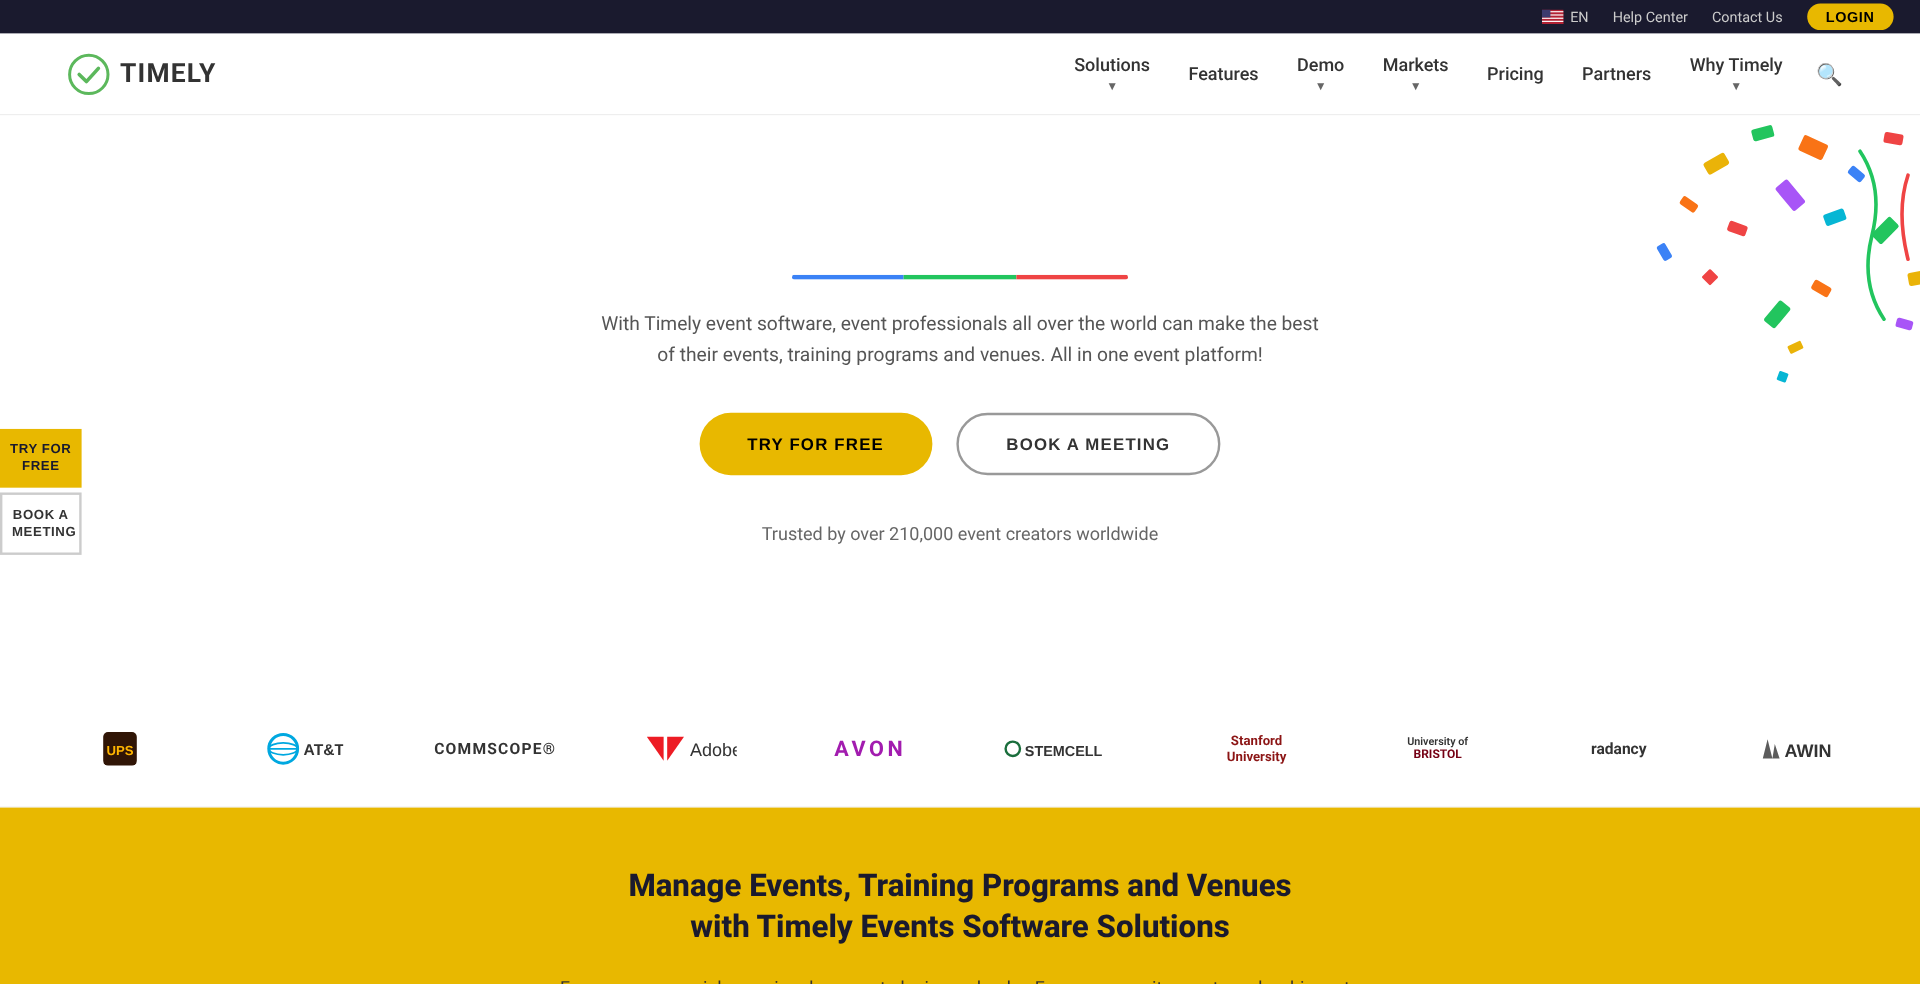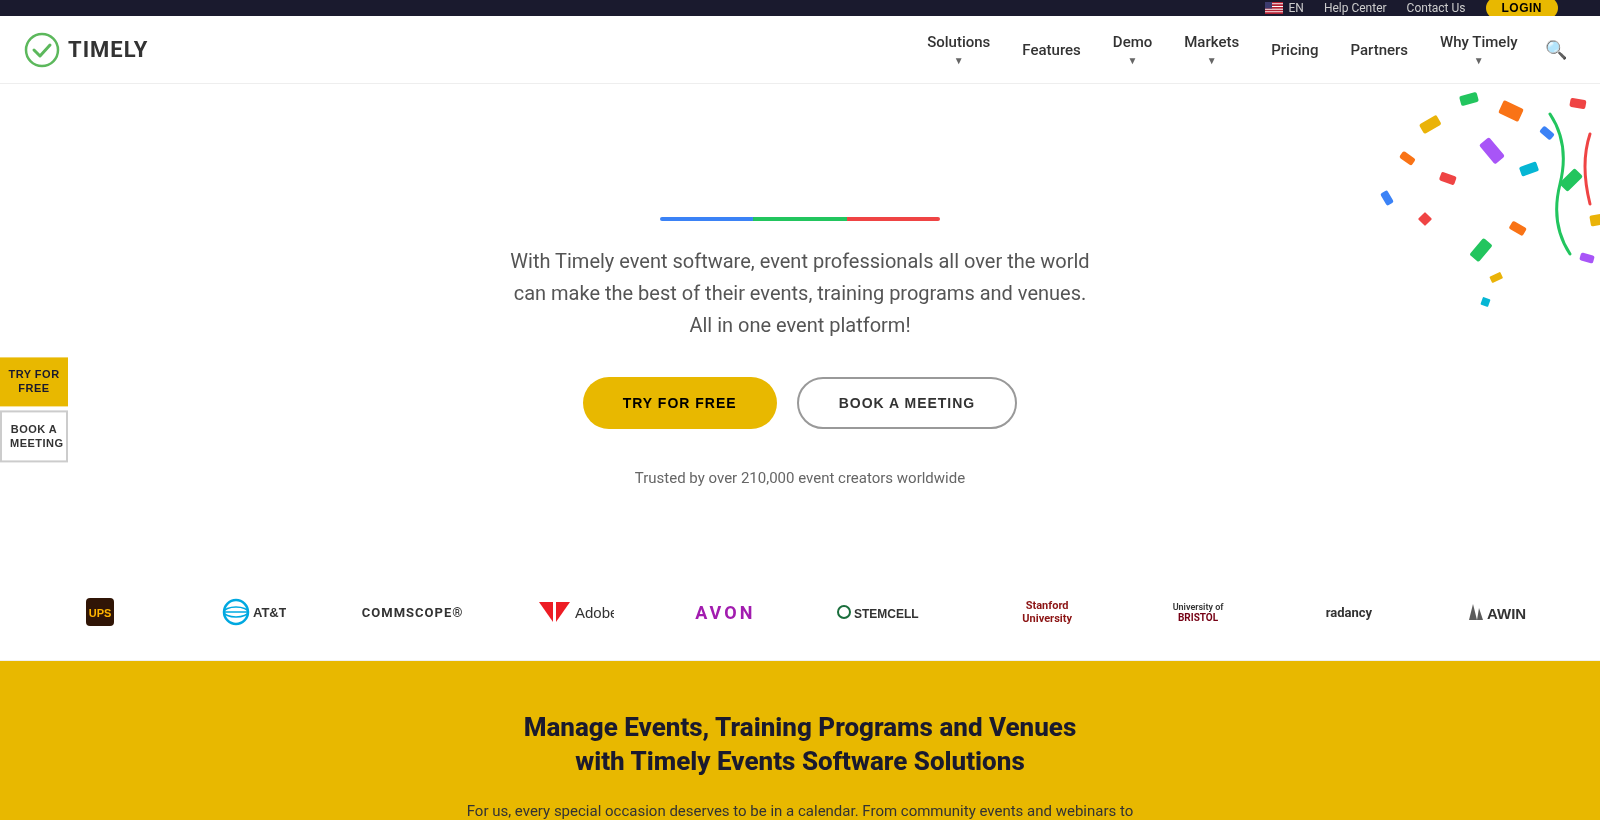--- a/index.html
+++ b/index.html
@@ -3,46 +3,46 @@
   <meta charset="utf-8">
   <style>
     * { margin: 0; padding: 0; box-sizing: border-box; }
     body { font-family: -apple-system, BlinkMacSystemFont, 'Segoe UI', Roboto, sans-serif; overflow-x: hidden; }
 
     
     .top-bar {
       background: #1a1a2e;
       color: #ccc;
       font-size: 12px;
-      padding: 5px 42px;
+      padding: 5px 22px;
       display: flex;
       align-items: center;
       justify-content: flex-end;
       gap: 20px;
-      height: 16px;
+      height: 28px;
     }
     .top-bar-flag { display: flex; align-items: center; gap: 5px; color: #ccc; }
     .top-bar a { color: #ccc; text-decoration: none; font-size: 12px; }
     .login-btn {
       background: #e8b800;
       color: #000;
       border: none;
       padding: 4px 16px;
       border-radius: 20px;
       font-size: 12px;
       font-weight: 700;
       cursor: pointer;
       letter-spacing: 0.5px;
     }
 
     
     .main-nav {
       background: #fff;
       border-bottom: 1px solid #eee;
-      padding: 0 24px;
+      padding: 0 56px;
       display: flex;
       align-items: center;
       justify-content: space-between;
       height: 68px;
       position: sticky;
       top: 0;
       z-index: 100;
     }
     .logo { display: flex; align-items: center; gap: 8px; text-decoration: none; }
     .logo-icon { width: 36px; height: 36px; }
@@ -98,21 +98,21 @@
       margin: 8px auto 24px;
       height: 4px;
       width: 280px;
       border-radius: 2px;
       overflow: hidden;
     }
     .underline-blue { flex: 1; background: #3b82f6; }
     .underline-green { flex: 1; background: #22c55e; }
     .underline-red { flex: 1; background: #ef4444; }
     .hero-subtitle {
-      font-size: 20px;
+      font-size: 16px;
       color: #555;
       max-width: 600px;
       line-height: 1.6;
       margin-bottom: 36px;
     }
     .hero-buttons { display: flex; gap: 20px; margin-bottom: 40px; }
     .btn-try {
       background: #e8b800;
       color: #000;
       border: none;

